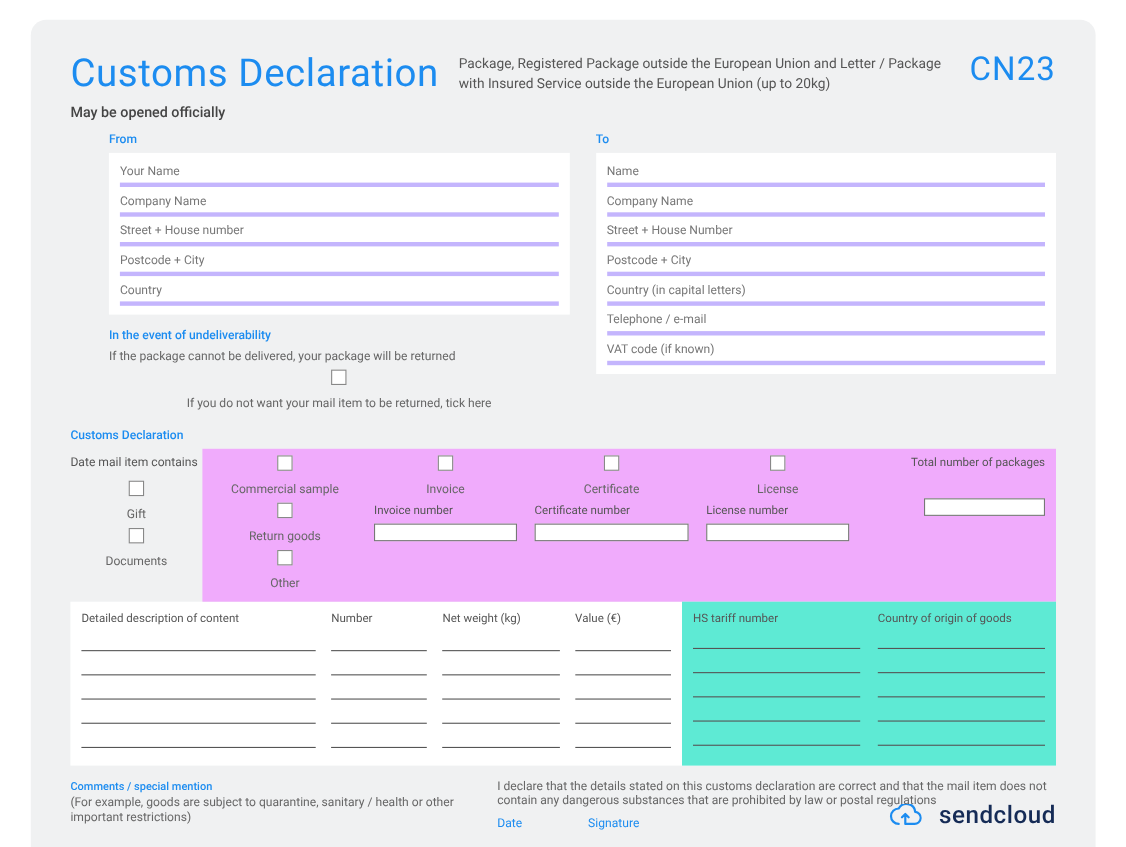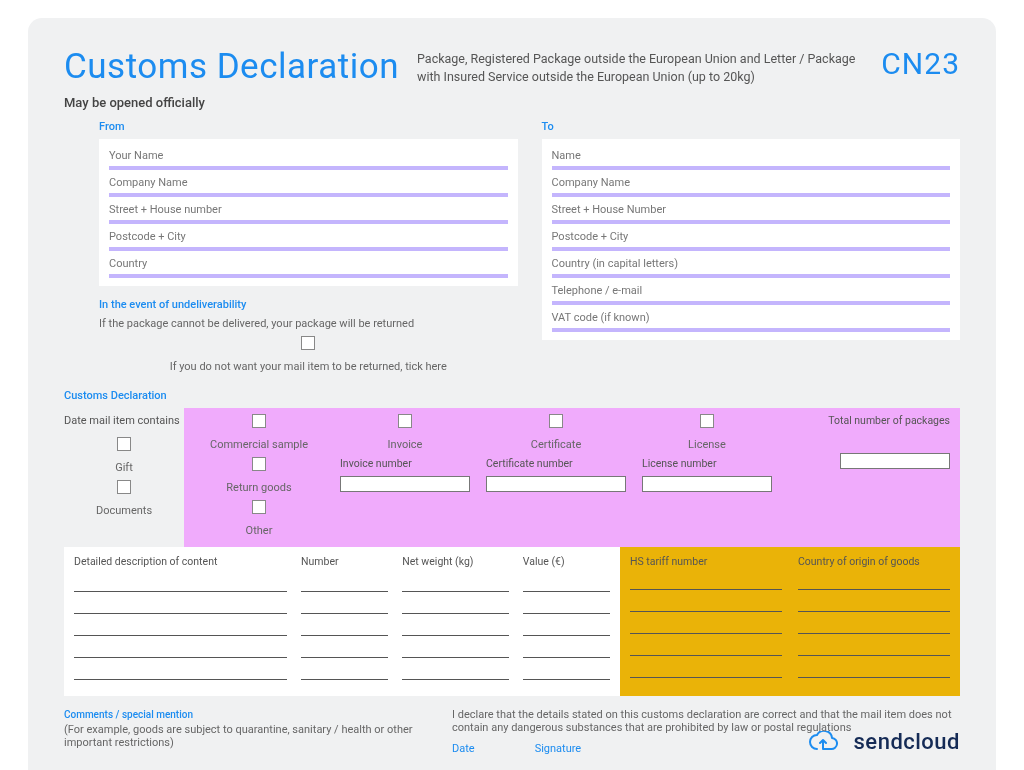--- a/index.html
+++ b/index.html
@@ -71,21 +71,21 @@
   }
   .band-col .sub { font-size: 10.5px; color: #555; }
 
   .table-wrap {
     display: flex;
     background: #fff;
     font-size: 11px;
     color: #555;
   }
   .table-left { flex: 1; padding: 8px 10px 12px 10px; }
-  .table-right { width: 340px; background: #eab308; padding: 8px 10px 12px 10px; display:flex; gap:16px; }
+  .table-right { width: 340px; background: #5eead4; padding: 8px 10px 12px 10px; display:flex; gap:16px; }
   .tgrid {
     display: grid;
     grid-template-columns: 2.2fr 0.9fr 1.1fr 0.9fr;
     gap: 6px 14px;
     align-items: end;
   }
   .tgrid .th { font-size: 10.5px; color: #555; padding-bottom: 2px; }
   .uline { border-bottom: 1px solid #555; height: 16px; }
   .tr-col { flex:1; display:flex; flex-direction:column; }
   .tr-col .th { font-size: 10.5px; margin-bottom: 6px; }

